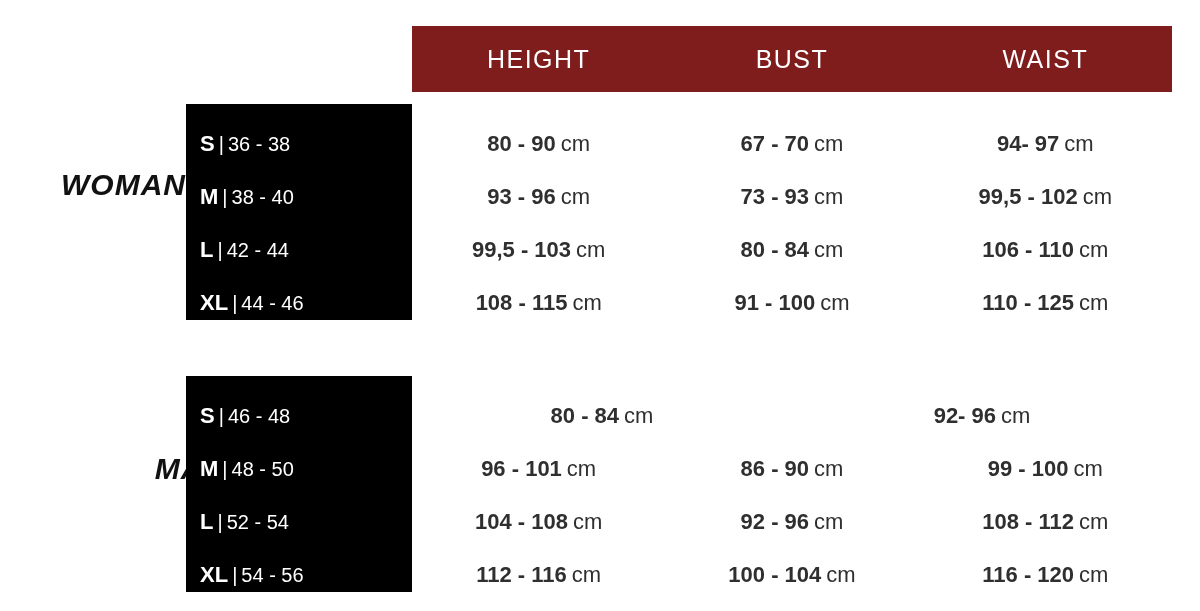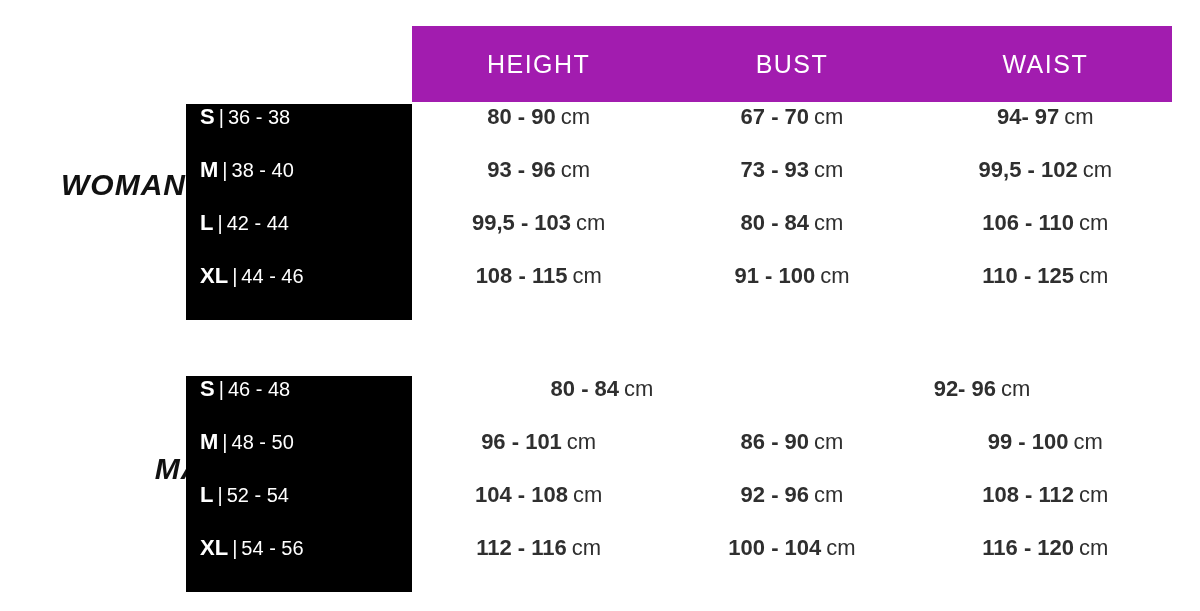--- a/index.html
+++ b/index.html
@@ -21,22 +21,22 @@
     width: 1200px;
     height: 611px;
   }
 
   
   .header-bar {
     position: absolute;
     left: 412px;
     top: 26px;
     width: 760px;
-    height: 76px;
-    background: #a21caf;
+    height: 66px;
+    background: #7f1d1d;
     display: flex;
     align-items: center;
   }
   .header-cell {
     flex: 1 1 0;
     text-align: center;
     color: #ffffff;
     font-size: 25px;
     font-weight: 400;
     letter-spacing: 1.5px;
@@ -76,21 +76,21 @@
 
   .rows {
     position: absolute;
     left: 186px;
     top: 4px;
     width: 986px;
   }
 
   .row {
     display: flex;
-    align-items: flex-start;
+    align-items: flex-end;
     height: 53px;
   }
 
   .size-cell {
     width: 226px;
     box-sizing: border-box;
     padding-left: 14px;
     color: #ffffff;
     font-size: 20px;
     white-space: nowrap;

